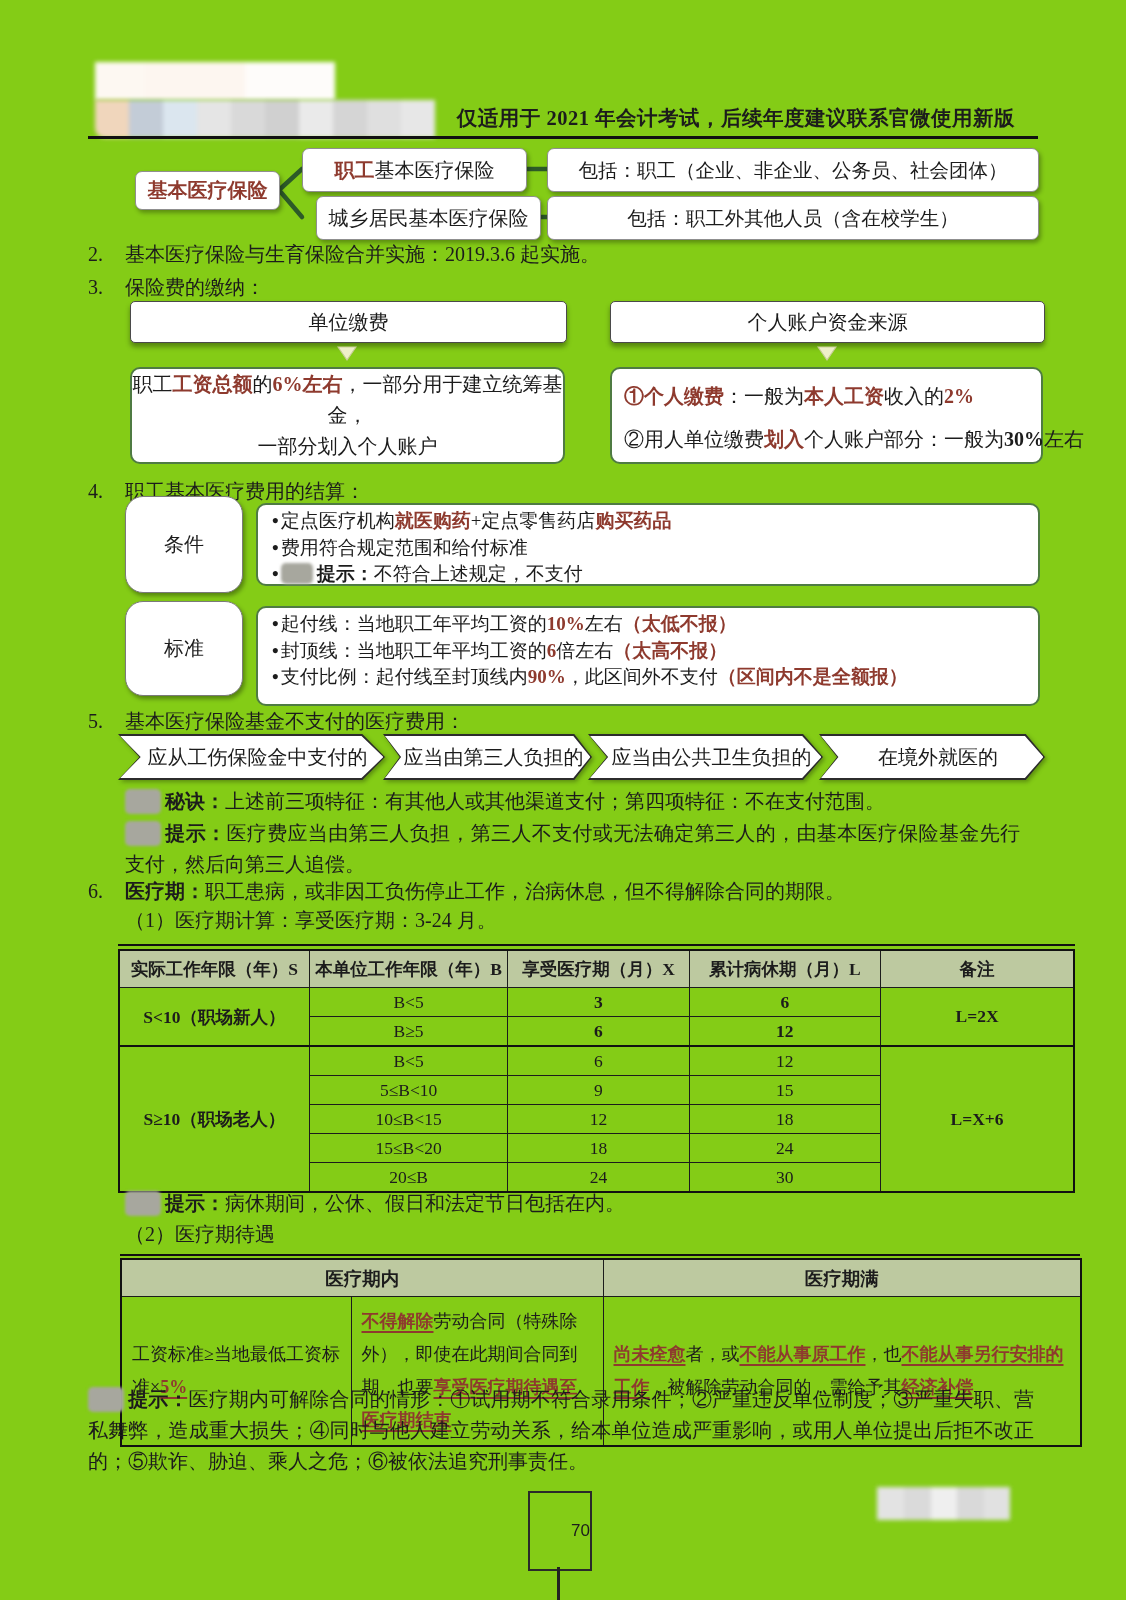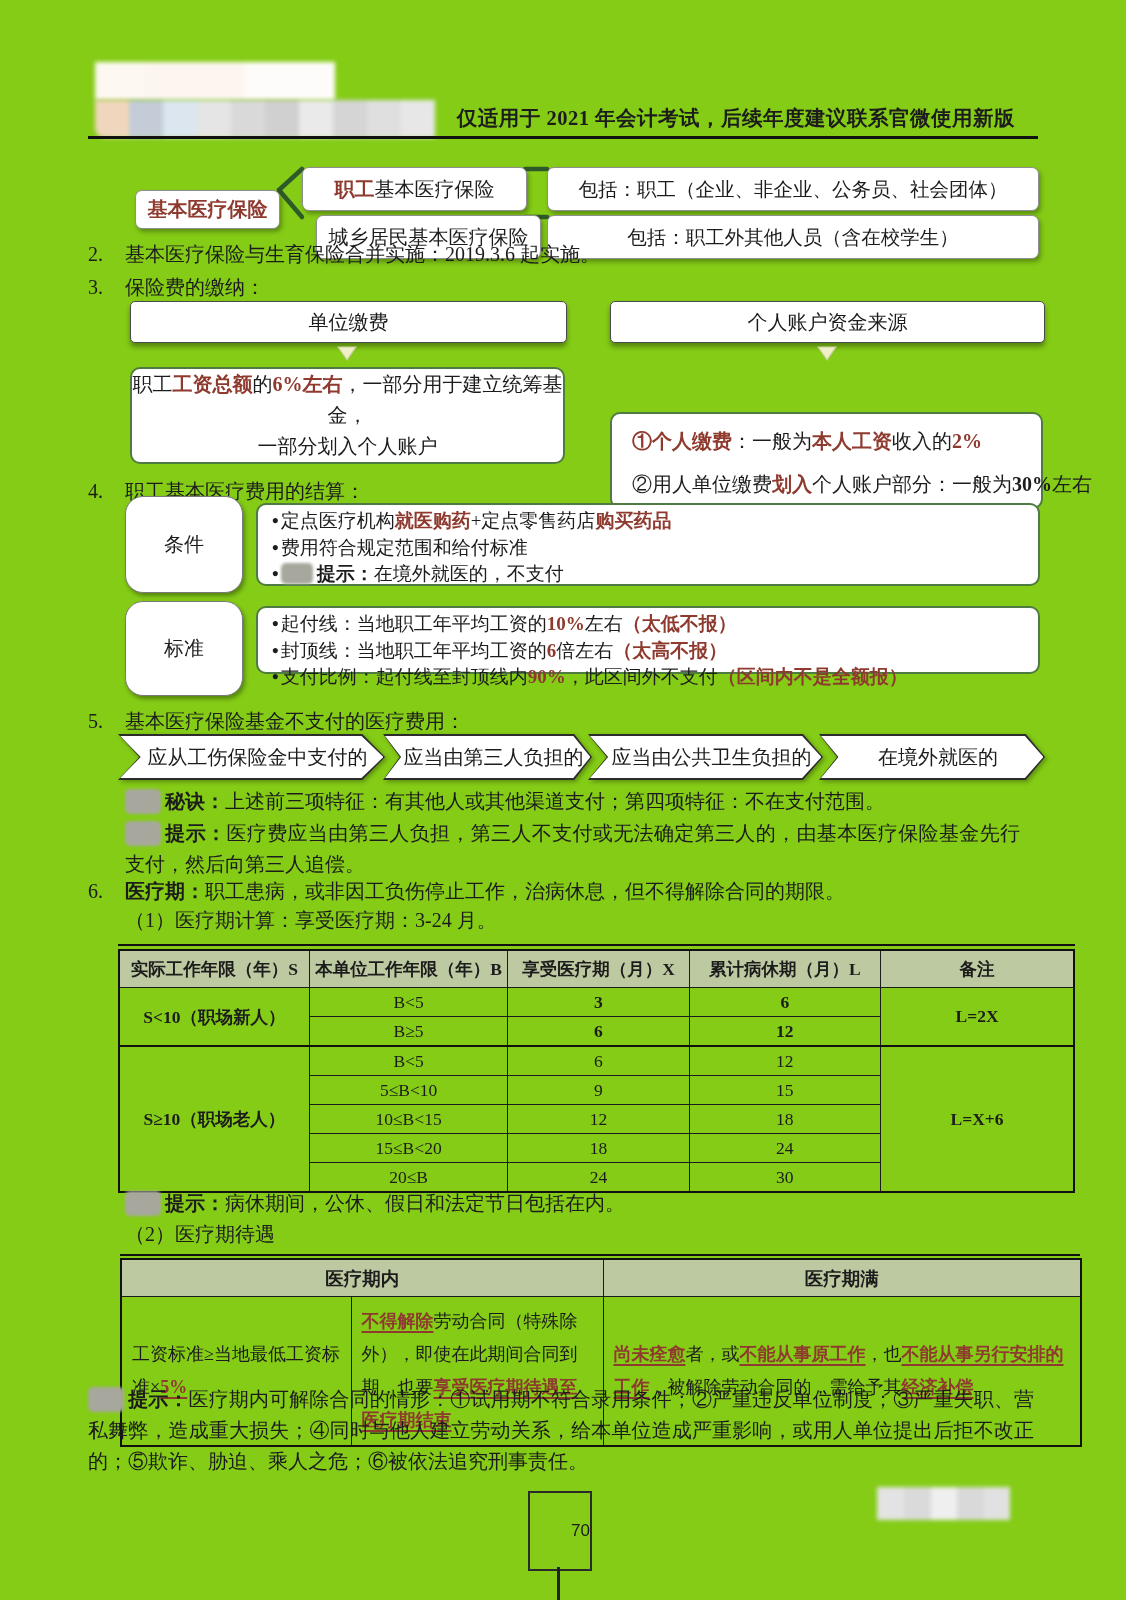--- a/index.html
+++ b/index.html
@@ -20,34 +20,34 @@
   .wmrow{display:flex;filter:blur(2px);}
   .wmrow div{height:100%;}
 
   
   .header-notice{left:88px;top:104px;width:927px;text-align:right;font-size:20.5px;font-weight:bold;letter-spacing:.5px;}
   .hrule{left:88px;top:136px;width:950px;height:3px;background:#111;}
 
   
   .fbox{position:absolute;background:#fff;border:1.6px solid #8f8f8f;border-radius:7px;
         box-shadow:2px 3px 4px rgba(0,0,0,.30);display:flex;align-items:center;justify-content:center;
-        font-size:20px;white-space:nowrap;margin-top:19px;}
+        font-size:20px;white-space:nowrap;}
   .fbox.rootred{color:#8e3a2e;font-weight:bold;}
 
   
   .nitem{position:absolute;left:88px;font-size:20px;white-space:nowrap;}
   .nitem .no{display:inline-block;width:37px;}
 
   
   .tbox{position:absolute;background:#fff;border:1.5px solid #4a4a4a;border-radius:5px;
         box-shadow:0 4px 5px rgba(0,0,0,.35);display:flex;align-items:center;justify-content:center;font-size:20px;}
   .gbox{position:absolute;background:#fff;border:2px solid #4f7b43;border-radius:10px;box-sizing:border-box;}
   .gcenter{display:flex;flex-direction:column;align-items:center;justify-content:center;text-align:center;
            font-size:20px;line-height:31px;}
-  .glines{padding:6px 20px;font-size:20px;line-height:43px;white-space:nowrap;margin-top:45px;}
+  .glines{padding:6px 12px;font-size:20px;line-height:43px;white-space:nowrap;}
 
   
   .lbox{position:absolute;background:#fff;border:1.6px solid #7a7a7a;border-radius:18px;
         box-shadow:2px 3px 4px rgba(0,0,0,.35);display:flex;align-items:center;justify-content:center;font-size:20px;}
   .bullets{padding:3px 14px;font-size:19px;line-height:26.5px;}
   .bullets .bl{white-space:nowrap;}
   .bullets .dot{font-weight:bold;margin-right:2px;}
   .bullets .blob{width:32px;height:21px;vertical-align:-4px;}
 
   
@@ -167,27 +167,27 @@
   <div class="nitem" style="top:478px;">
     <span class="no">4.</span><span>职工基本医疗费用的结算：</span>
   </div>
 
   <div class="lbox" style="left:125px;top:496px;width:116px;height:95px;">
     <span>条件</span>
   </div>
   <div class="gbox bullets" style="left:256px;top:503px;width:784px;height:83px;">
     <div class="bl"><span class="dot">•</span><span><span>定点医疗机构</span><span class="run-red">就医购药</span><span>+定点零售药店</span><span class="run-red">购买药品</span></span></div>
     <div class="bl"><span class="dot">•</span><span><span>费用符合规定范围和给付标准</span></span></div>
-    <div class="bl"><span class="dot">•</span><span class="blob"></span><span><span class="run-b">提示：</span><span>在境外就医的，不支付</span></span></div>
+    <div class="bl"><span class="dot">•</span><span class="blob"></span><span><span class="run-b">提示：</span><span>不符合上述规定，不支付</span></span></div>
   </div>
 
   <div class="lbox" style="left:125px;top:601px;width:116px;height:93px;">
     <span>标准</span>
   </div>
-  <div class="gbox bullets" style="left:256px;top:606px;width:784px;height:68px;">
+  <div class="gbox bullets" style="left:256px;top:606px;width:784px;height:100px;">
     <div class="bl"><span class="dot">•</span><span><span>起付线：当地职工年平均工资的</span><span class="run-red">10%</span><span>左右</span><span class="run-red">（太低不报）</span></span></div>
     <div class="bl"><span class="dot">•</span><span><span>封顶线：当地职工年平均工资的</span><span class="run-red">6</span><span>倍左右</span><span class="run-red">（太高不报）</span></span></div>
     <div class="bl"><span class="dot">•</span><span><span>支付比例：起付线至封顶线内</span><span class="run-red">90%</span><span>，此区间外不支付</span><span class="run-red">（区间内不是全额报）</span></span></div>
   </div>
 
   <div class="nitem" style="top:708px;">
     <span class="no">5.</span><span>基本医疗保险基金不支付的医疗费用：</span>
   </div>
 
   <div class="chev" style="left:118px;width:267px;">

